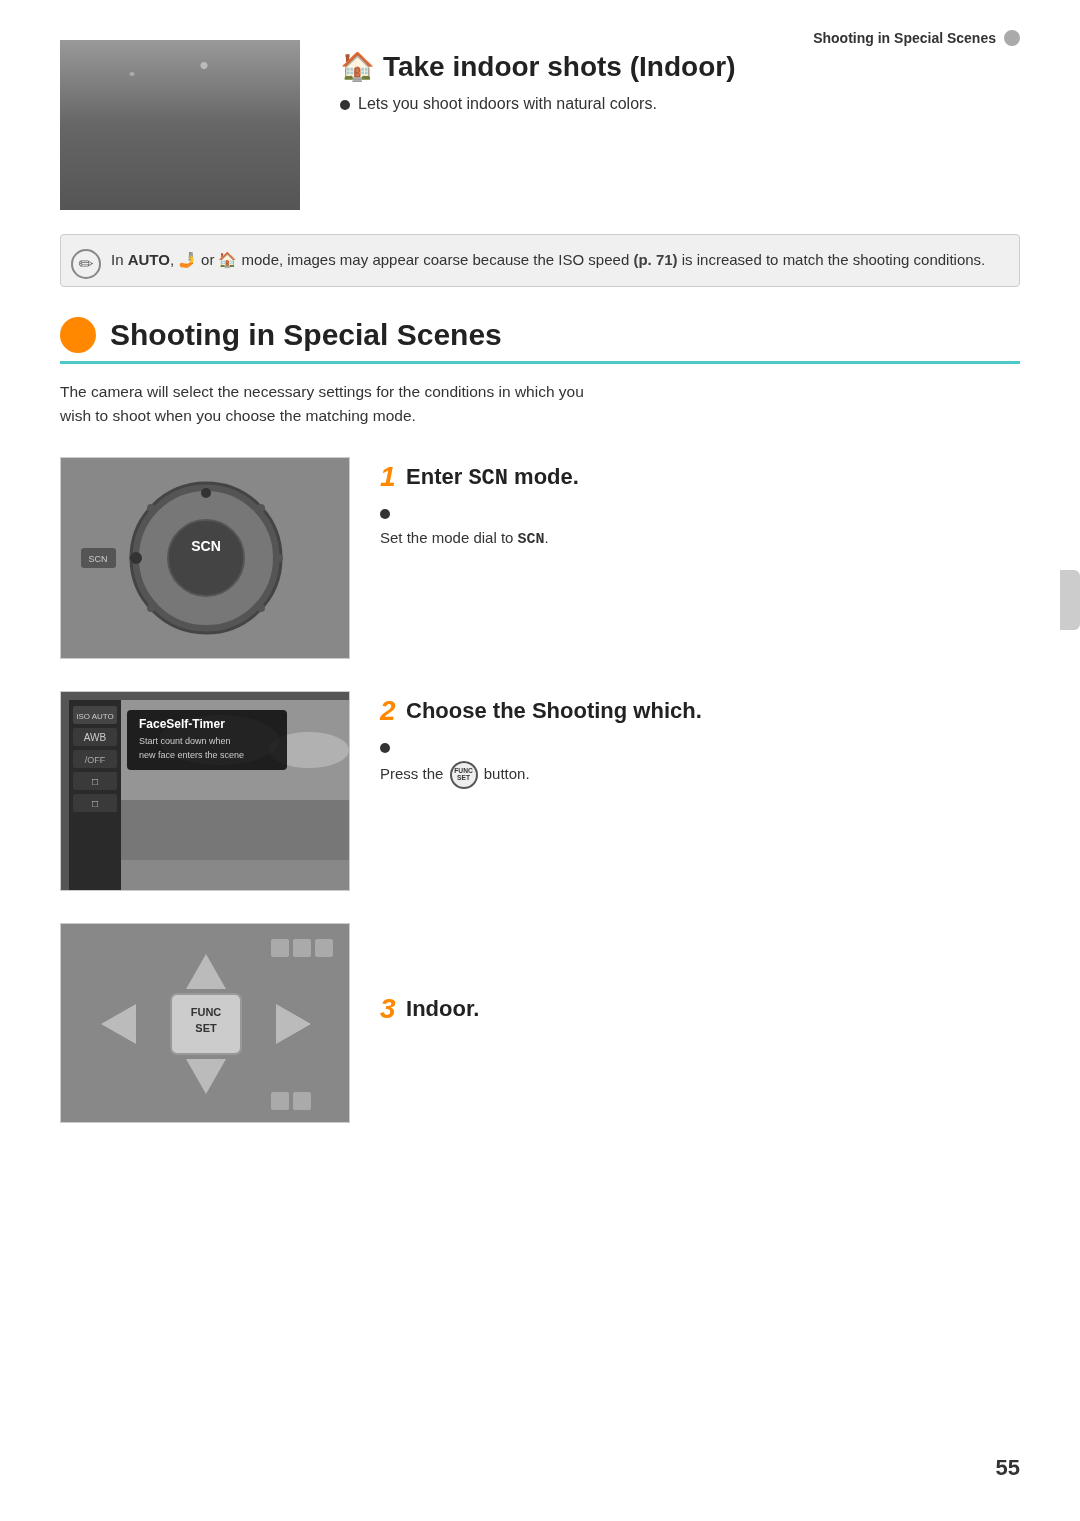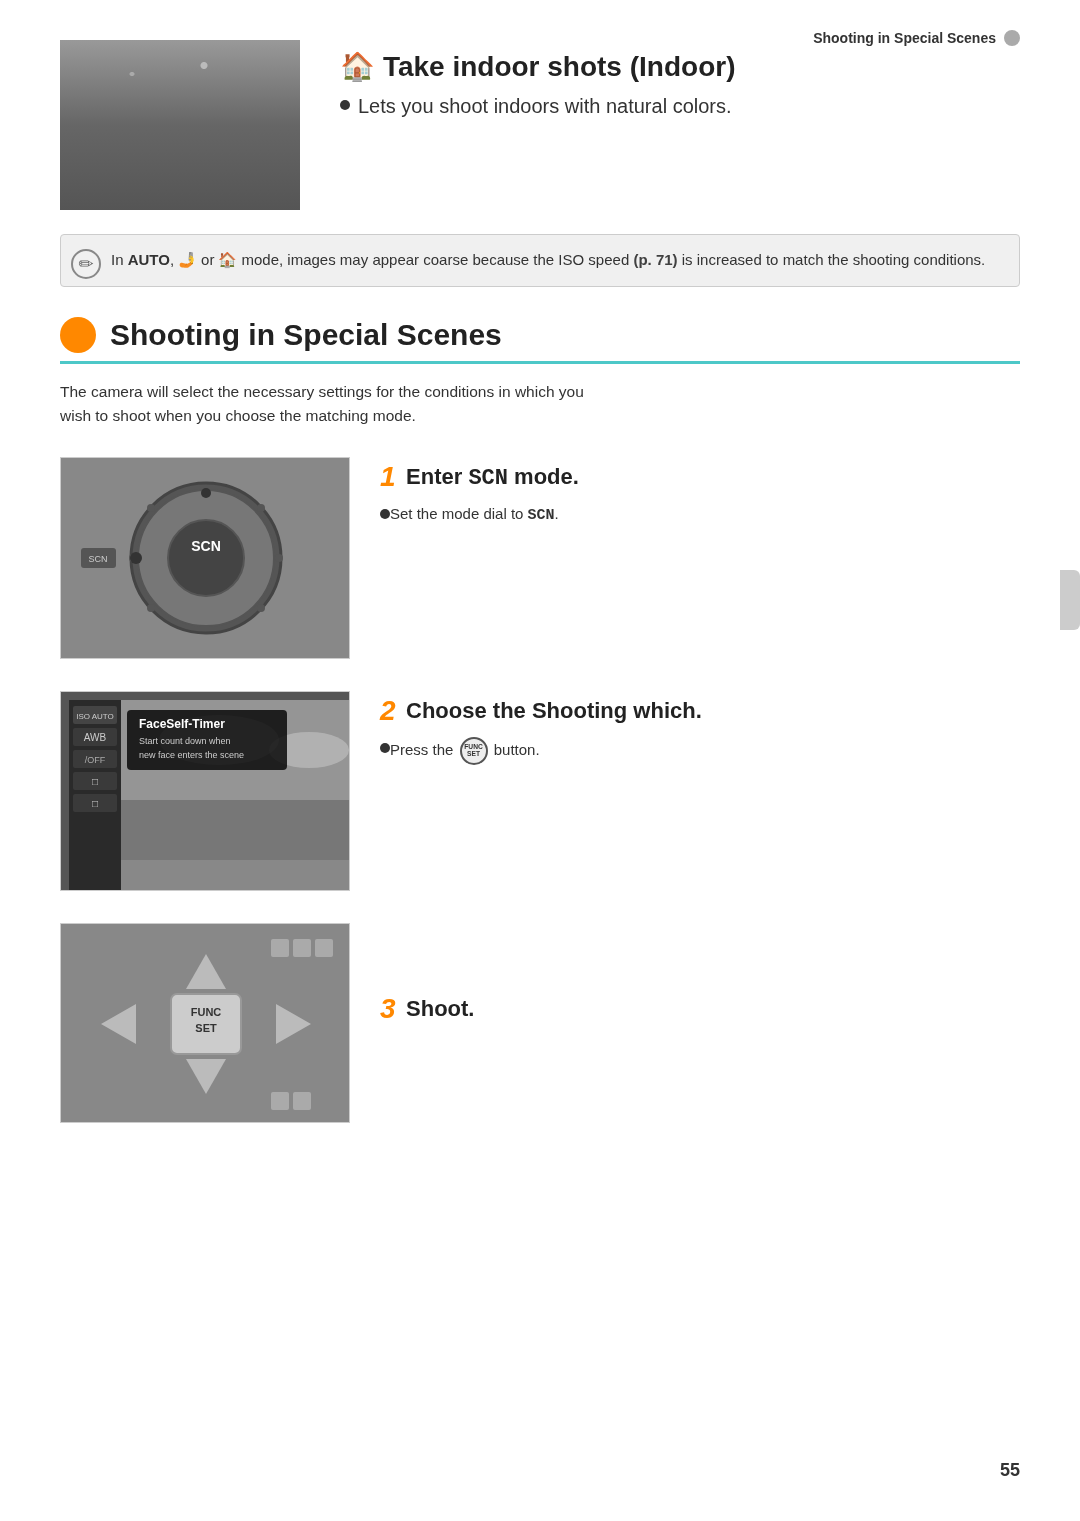--- a/index.html
+++ b/index.html
@@ -70,21 +70,21 @@
       display: flex;
       align-items: center;
       gap: 8px;
     }
 
     .bullet-item {
       display: flex;
       align-items: flex-start;
       gap: 8px;
       margin-bottom: 6px;
-      font-size: 20px;
+      font-size: 16px;
       color: #333;
     }
 
     .bullet-dot {
       width: 10px;
       height: 10px;
       background: #333;
       border-radius: 50%;
       flex-shrink: 0;
       margin-top: 5px;
@@ -235,36 +235,38 @@
       font-weight: bold;
     }
 
     .step-bullets {
       margin-top: 10px;
     }
 
     .step-bullet {
       display: flex;
       align-items: flex-start;
+      gap: 8px;
       margin-bottom: 8px;
       font-size: 15px;
       color: #333;
       line-height: 1.5;
+      flex-direction: column;
     }
 
     .step-bullet .bullet-dot {
       margin-top: 6px;
     }
 
     
     .page-number {
       position: absolute;
       bottom: 40px;
       right: 60px;
-      font-size: 18px;
+      font-size: 22px;
       color: #333;
       font-weight: bold;
     }
 
     
     .top-section-label {
       position: absolute;
       top: 30px;
       right: 60px;
       font-size: 14px;
@@ -510,21 +512,21 @@
           <rect x="254" y="15" width="18" height="18" fill="#aaa" rx="2"></rect>
 
           <rect x="210" y="168" width="18" height="18" fill="#aaa" rx="2"></rect>
           <rect x="232" y="168" width="18" height="18" fill="#aaa" rx="2"></rect>
         </svg>
       </div>
     </div>
     <div class="step-content" style="padding-top: 70px;">
       <div>
         <span class="step-number">3</span>
-        <span class="step-title">Shoot.</span>
+        <span class="step-title">Indoor.</span>
       </div>
     </div>
   </div>
 
   <div class="tab-handle" style="position:absolute; right:0; top:600px;"></div>
 
   <div class="page-number">55</div>
 
 </div>
 

